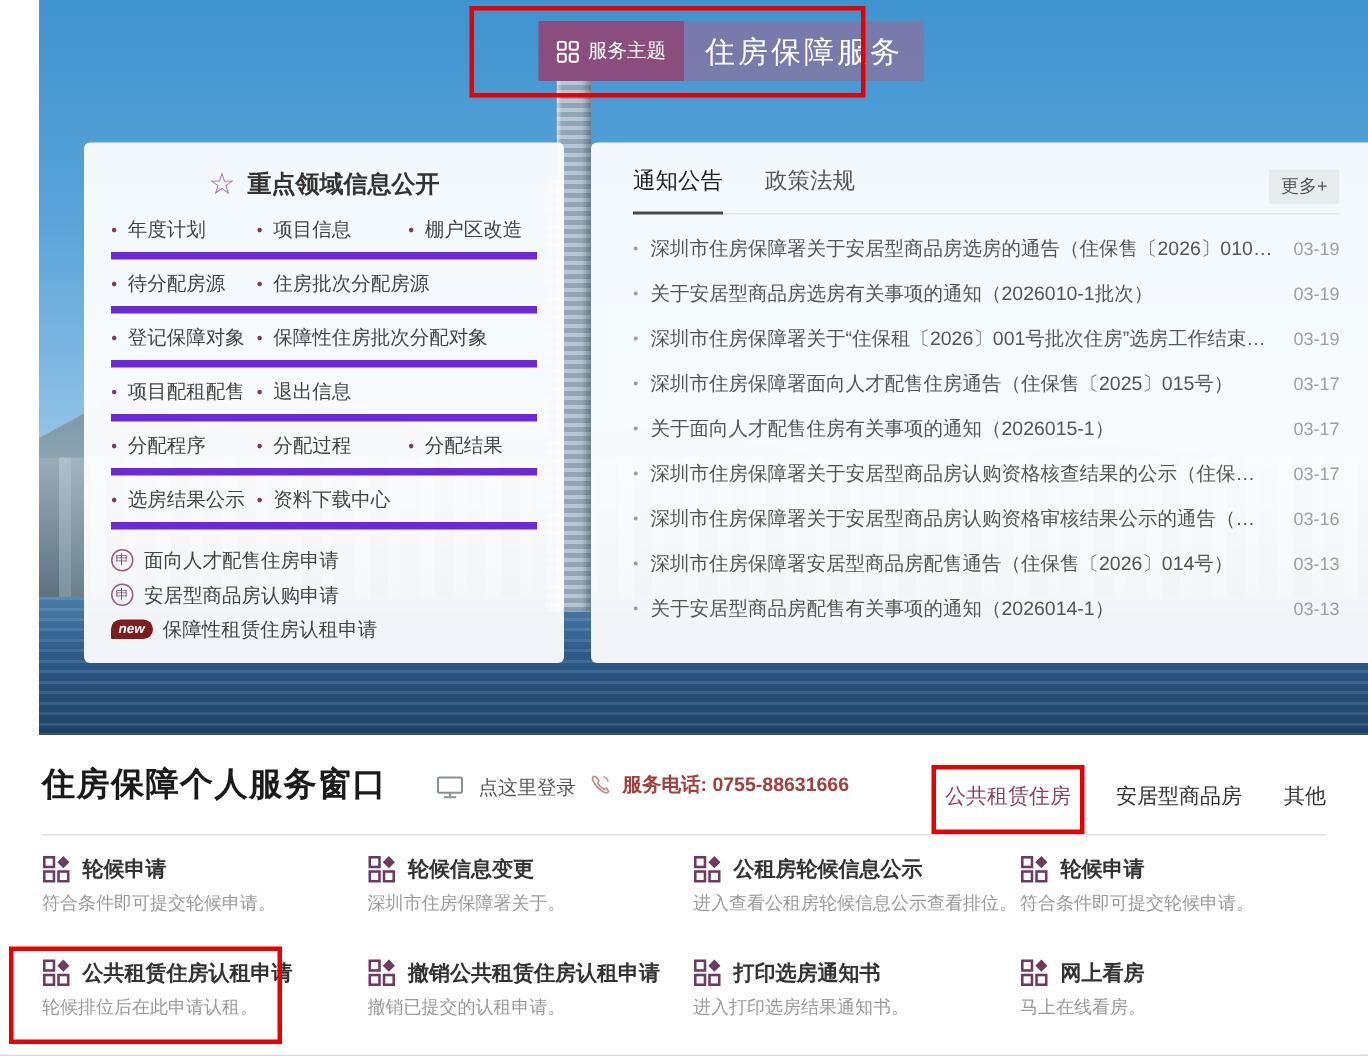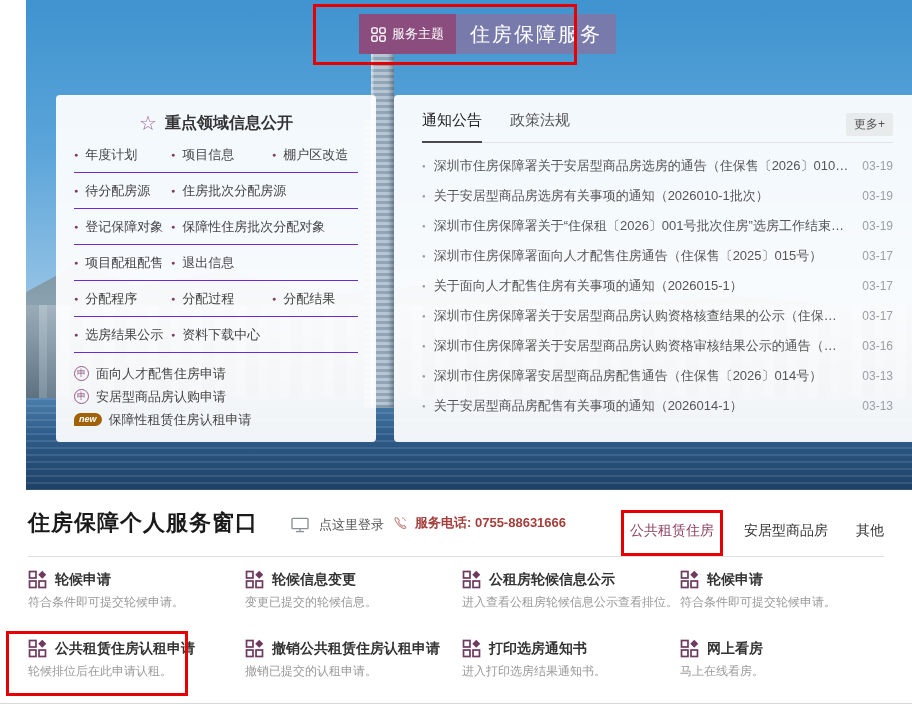--- a/index.html
+++ b/index.html
@@ -39,29 +39,29 @@
 
   
   .panel { position:absolute; top:95px; background:rgba(255,255,255,.93); border-radius:4px; z-index:2; }
   .left-panel { left:30px; width:320px; height:347px; }
   .news-panel { left:368px; width:527px; height:347px; }
 
   
   .lp-title { display:flex; justify-content:center; align-items:center; gap:8px; padding-top:14px; height:42px; font-size:16px; font-weight:bold; color:#333; }
   .star-ic { color:#a268a2; font-size:20px; line-height:1; }
   .lp-rows { margin:0 18px; }
-  .lp-row { display:flex; align-items:center; height:36px; border-bottom:1px solid #6d28d9; }
+  .lp-row { display:flex; align-items:center; height:36px; border-bottom:5px solid #6d28d9; }
   .lp-link { font-size:13px; color:#444; cursor:pointer; white-space:nowrap; }
   .lp-link::before { content:"●"; font-size:7px; color:#7e3a62; margin-right:7px; vertical-align:2px; }
   .lp-link.c1 { min-width:97px; }
   .lp-link.c2 { min-width:101px; }
   .lp-apply { margin:9px 18px 0; }
   .lp-apply-link { display:flex; align-items:center; gap:7px; height:23px; font-size:13px; color:#444; cursor:pointer; }
   .apply-circle { display:inline-flex; justify-content:center; align-items:center; width:15px; height:15px; border:1px solid #9a5a8a; border-radius:50%; color:#8a4d7d; font-size:9px; flex:0 0 auto; }
-  .new-badge { display:inline-block; background:#a16207; color:#fff; font-size:9px; font-style:italic; font-weight:bold; padding:2px 5px 2px; border-radius:8px 8px 8px 1px; line-height:1; }
+  .new-badge { display:inline-block; background:#7f1d1d; color:#fff; font-size:9px; font-style:italic; font-weight:bold; padding:2px 5px 2px; border-radius:8px 8px 8px 1px; line-height:1; }
 
   
   .np-head { position:relative; margin:0 28px; padding-top:16px; height:48px; border-bottom:1px solid #e4e4e6; display:flex; gap:28px; }
   .np-tab { font-size:15px; color:#555; cursor:pointer; padding-bottom:4px; }
   .np-tab.active { color:#222; border-bottom:2px solid #4a4a4a; margin-bottom:-1px; }
   .np-more { position:absolute; right:0; top:18px; background:#e7ebec; color:#555; font-size:12px; padding:3px 8px; border-radius:2px; cursor:pointer; }
   .np-list { margin:8px 28px 0; }
   .np-item { display:flex; align-items:center; height:30px; cursor:pointer; }
   .np-item::before { content:"●"; font-size:6px; color:#9a9aa2; margin-right:8px; }
   .np-item-title { flex:1; font-size:13px; color:#555; white-space:nowrap; overflow:hidden; text-overflow:ellipsis; }
@@ -265,21 +265,21 @@
                 <g fill="none" stroke="#6e3a60" stroke-width="1.8">
                   <rect x="1.6" y="1.6" width="6.8" height="6.8"></rect>
                   <rect x="1.6" y="11.6" width="6.8" height="6.8"></rect>
                   <rect x="11.6" y="11.6" width="6.8" height="6.8"></rect>
                 </g>
                 <rect x="12" y="2" width="6" height="6" fill="#6e3a60" transform="rotate(45 15 5)"></rect>
               </svg>
             </span>
           <span class="svc-title">轮候信息变更</span>
         </div>
-        <div class="svc-desc">变更已提交的轮候信息。</div>
+        <div class="svc-desc">深圳市住房保障署关于。</div>
       </div>
       <div class="svc">
         <div class="svc-head">
           <span class="svc-ic">
               <svg viewBox="0 0 20 20" width="19" height="19">
                 <g fill="none" stroke="#6e3a60" stroke-width="1.8">
                   <rect x="1.6" y="1.6" width="6.8" height="6.8"></rect>
                   <rect x="1.6" y="11.6" width="6.8" height="6.8"></rect>
                   <rect x="11.6" y="11.6" width="6.8" height="6.8"></rect>
                 </g>

